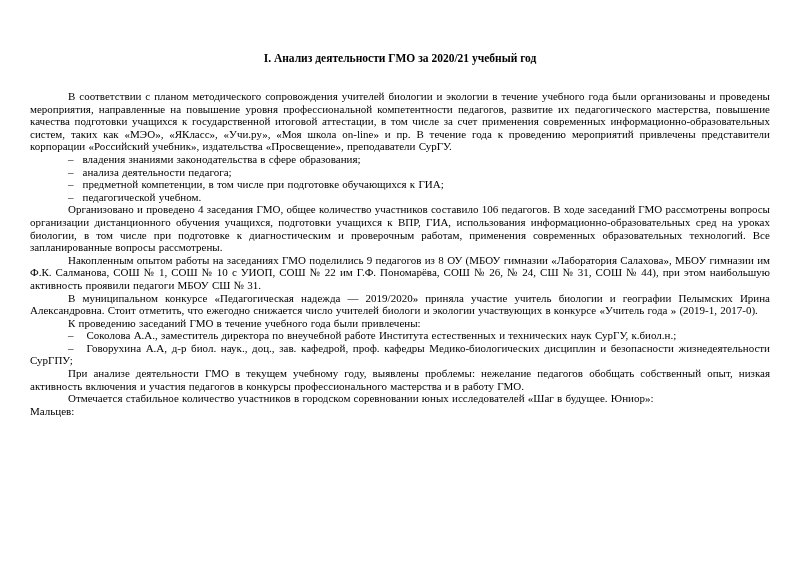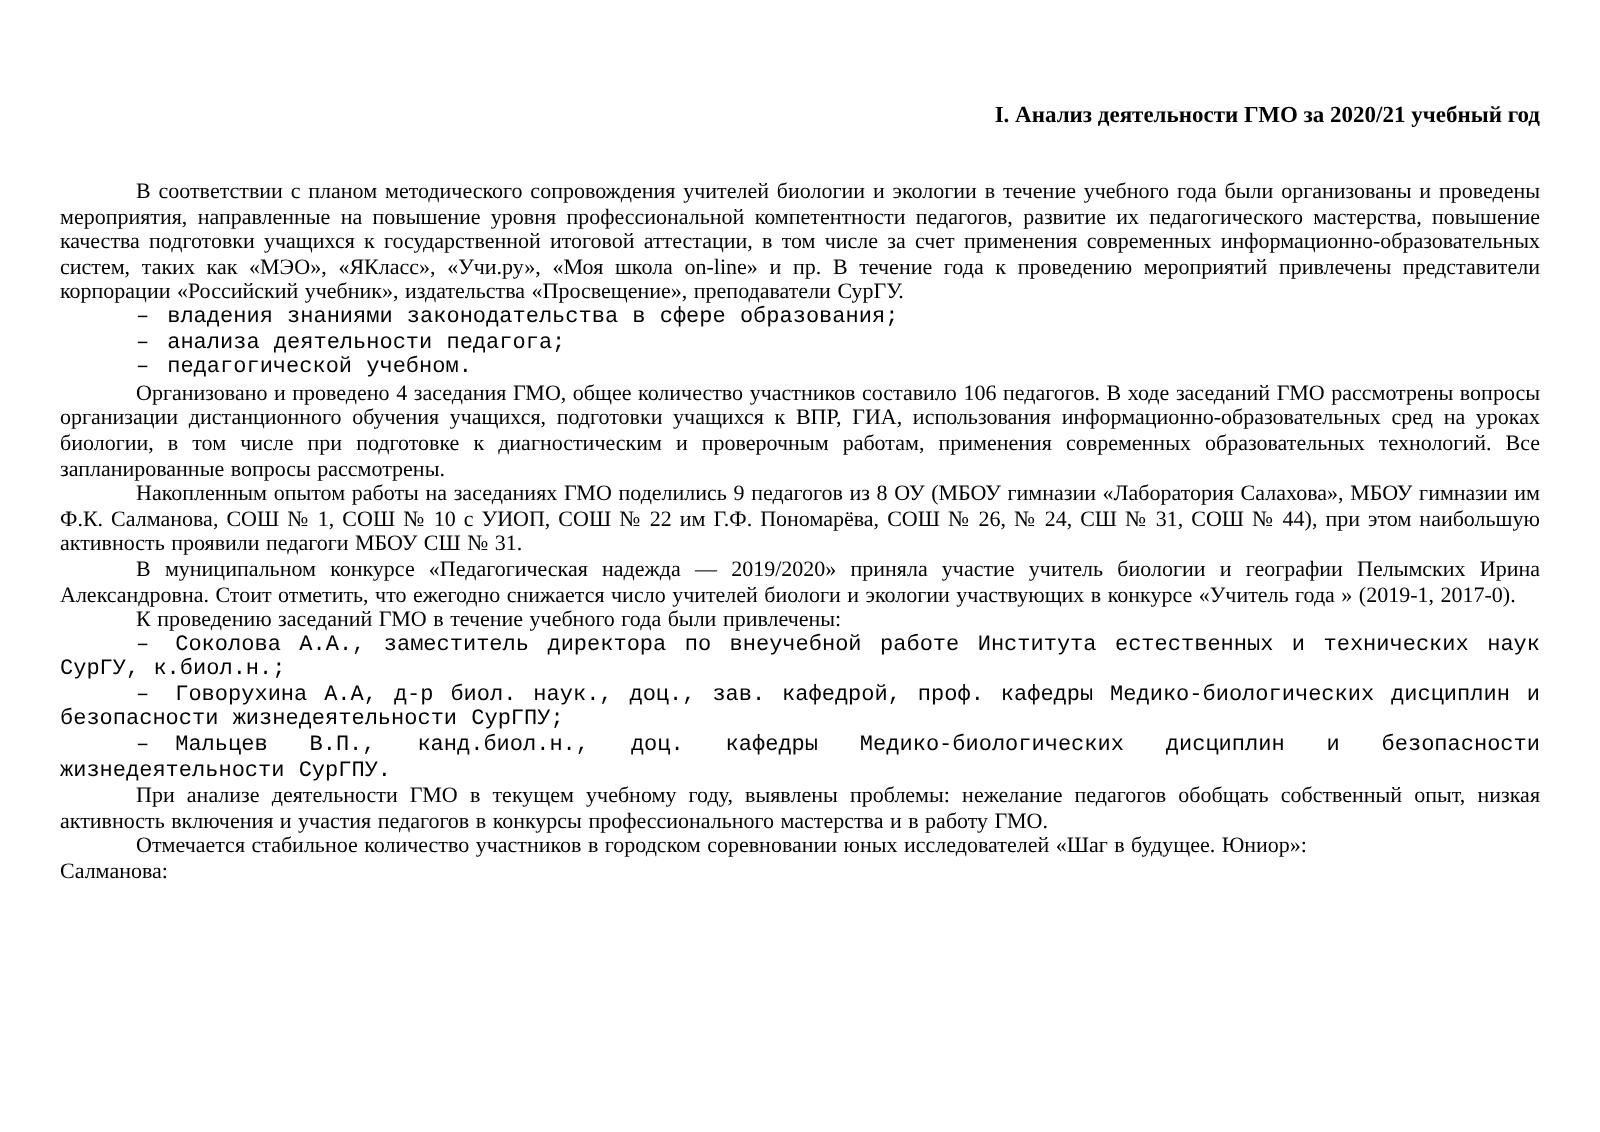--- a/index.html
+++ b/index.html
@@ -17,36 +17,35 @@
     color: #000000;
     font-family: "Liberation Serif", "DejaVu Serif", serif;
     font-size: 11px;
     line-height: 12.6px;
     overflow: hidden;
   }
   .doc-title {
     margin: 0 0 25px 0;
     font-size: 11.5px;
     font-weight: bold;
-    text-align: right;
+    text-align: center;
     text-indent: 0;
     line-height: 13px;
   }
   .page p {
     margin: 0;
     text-align: justify;
     text-indent: 38px;
     word-spacing: 0.5px;
   }
   .page p.no-indent {
     text-indent: 0;
   }
   .li {
     text-indent: 36px;
-    font-family: Liberation Mono, monospace;
   }
   .li .dash {
     margin-right: 9px;
   }
   .li2 .dash {
     margin-right: 13px;
   }
 </style>
 </head>
 <body>
@@ -54,36 +53,36 @@
 <div class="page">
 
   <h1 class="doc-title">I. Анализ деятельности ГМО за 2020/21 учебный год</h1>
 
   <p>В соответствии с планом методического сопровождения учителей биологии и экологии в течение учебного года были организованы и проведены мероприятия, направленные на повышение уровня профессиональной компетентности педагогов, развитие их педагогического мастерства, повышение качества подготовки учащихся к государственной итоговой аттестации, в том числе за счет применения современных информационно-образовательных систем, таких как «МЭО», «ЯКласс», «Учи.ру», «Моя школа on-line» и пр. В течение года к проведению мероприятий привлечены представители корпорации «Российский учебник», издательства «Просвещение», преподаватели СурГУ.</p>
 
 
   <div>
     <p class="li"><span class="dash">–</span><span>владения знаниями законодательства в сфере образования;</span></p>
     <p class="li"><span class="dash">–</span><span>анализа деятельности педагога;</span></p>
+    <p class="li"><span class="dash">–</span><span>предметной компетенции, в том числе при подготовке обучающихся к ГИА;</span></p>
     <p class="li"><span class="dash">–</span><span>педагогической учебном.</span></p>
   </div>
 
   <p>Организовано и проведено 4 заседания ГМО, общее количество участников составило 106 педагогов. В ходе заседаний ГМО рассмотрены вопросы организации дистанционного обучения учащихся, подготовки учащихся к ВПР, ГИА, использования информационно-образовательных сред на уроках биологии, в том числе при подготовке к диагностическим и проверочным работам, применения современных образовательных технологий. Все запланированные вопросы рассмотрены.</p>
 
   <p>Накопленным опытом работы на заседаниях ГМО поделились 9 педагогов из 8 ОУ (МБОУ гимназии «Лаборатория Салахова», МБОУ гимназии им Ф.К. Салманова, СОШ № 1, СОШ № 10 с УИОП, СОШ № 22 им Г.Ф. Пономарёва, СОШ № 26, № 24, СШ № 31, СОШ № 44), при этом наибольшую активность проявили педагоги МБОУ СШ № 31.</p>
 
   <p>В муниципальном конкурсе «Педагогическая надежда — 2019/2020» приняла участие учитель биологии и географии Пелымских Ирина Александровна. Стоит отметить, что ежегодно снижается число учителей биологи и экологии участвующих в конкурсе «Учитель года » (2019-1, 2017-0).</p>
 
   <p>К проведению заседаний ГМО в течение учебного года были привлечены:</p>
 
   <div>
     <p class="li li2"><span class="dash">–</span><span>Соколова А.А., заместитель директора по внеучебной работе Института естественных и технических наук СурГУ, к.биол.н.;</span></p>
     <p class="li li2"><span class="dash">–</span><span>Говорухина А.А, д-р биол. наук., доц., зав. кафедрой, проф. кафедры Медико-биологических дисциплин и безопасности жизнедеятельности СурГПУ;</span></p>
-    <p class="li li2"><span class="dash">–</span><span>Мальцев В.П., канд.биол.н., доц. кафедры Медико-биологических дисциплин и безопасности жизнедеятельности СурГПУ.</span></p>
   </div>
 
   <p>При анализе деятельности ГМО в текущем учебному году, выявлены проблемы: нежелание педагогов обобщать собственный опыт, низкая активность включения и участия педагогов в конкурсы профессионального мастерства и в работу ГМО.</p>
 
   <p>Отмечается стабильное количество участников в городском соревновании юных исследователей «Шаг в будущее. Юниор»:</p>
 
-  <p class="no-indent">Салманова:</p>
+  <p class="no-indent">Мальцев:</p>
 
 </div>
 
 </body></html>

